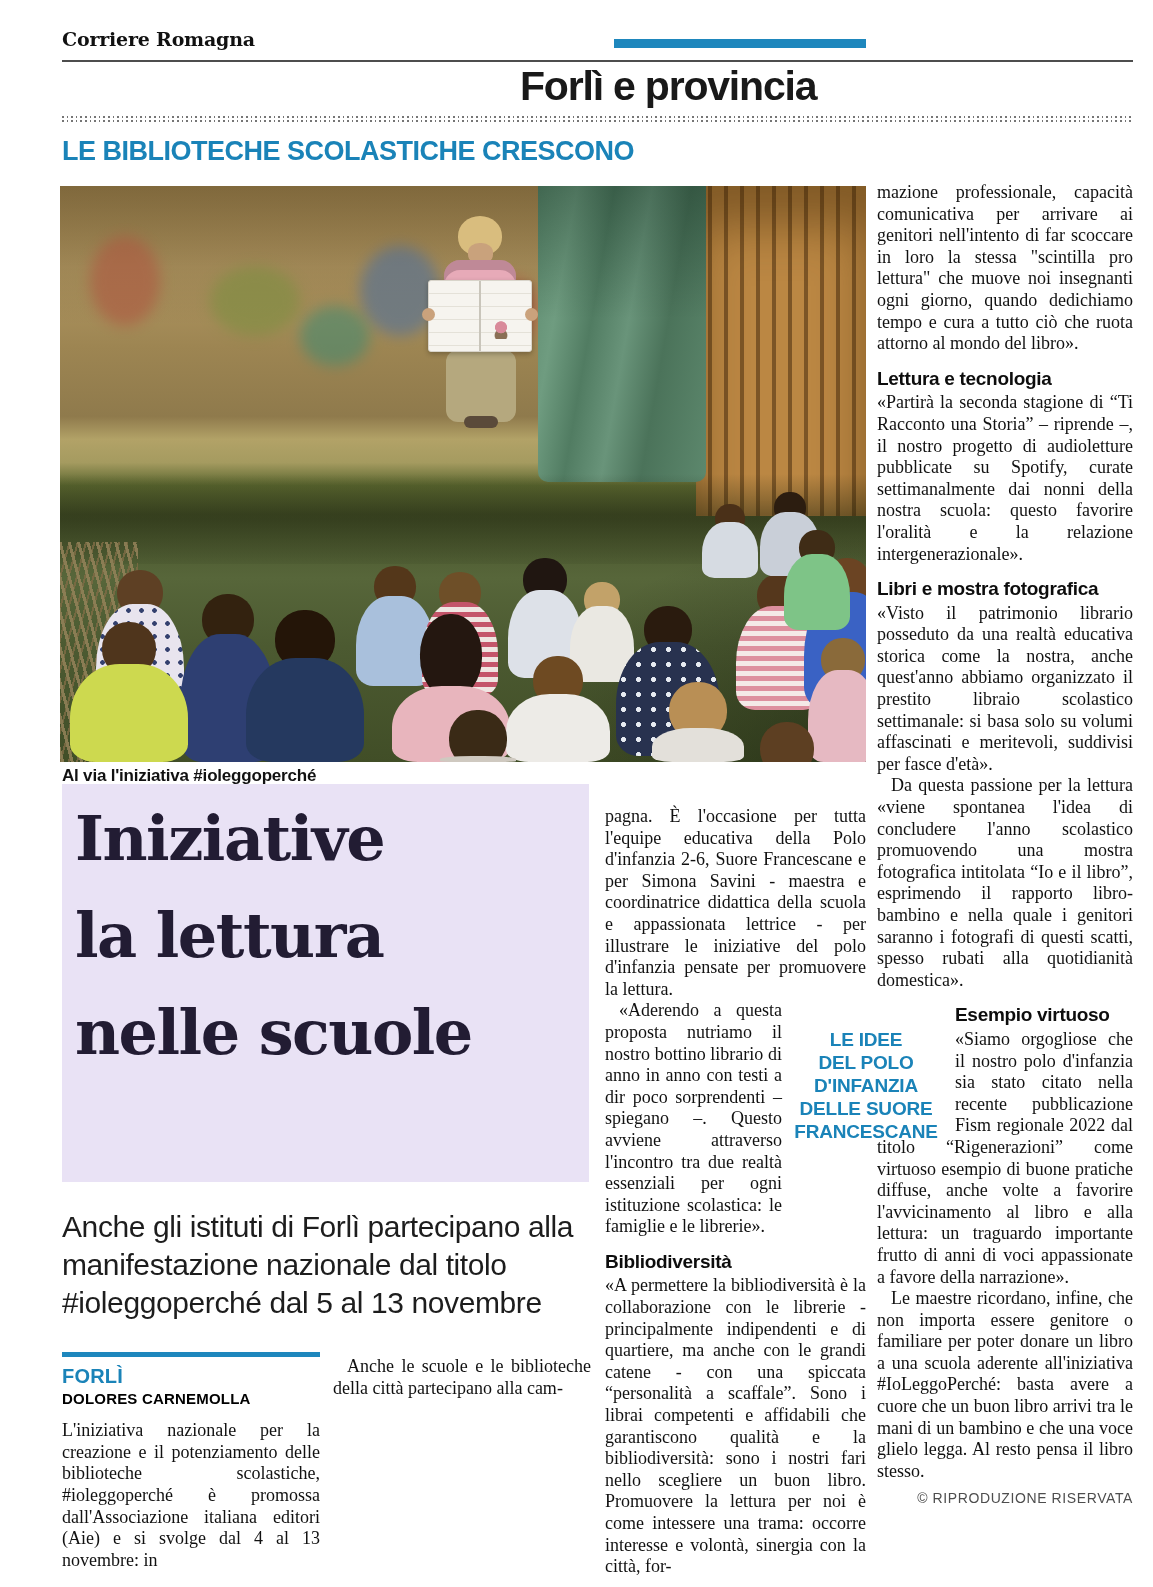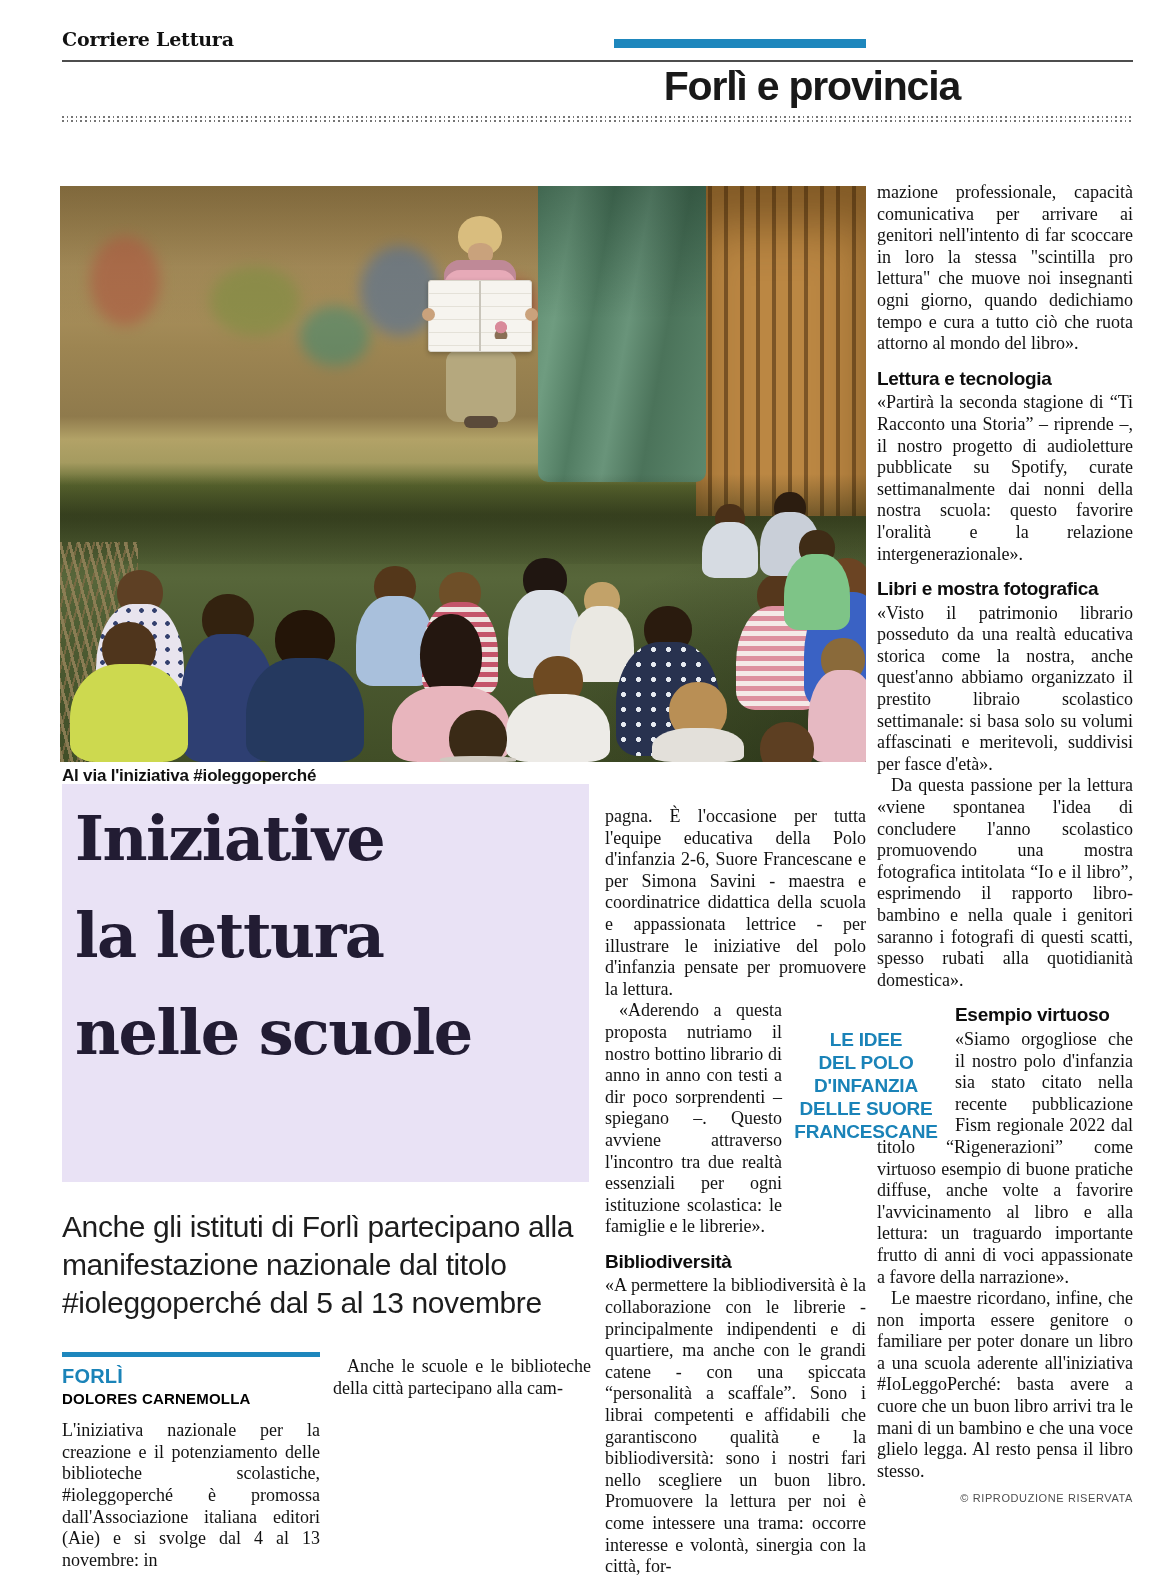--- a/index.html
+++ b/index.html
@@ -6,21 +6,21 @@
   html,body { background:#ffffff; }
   body { width:1153px; height:1587px; position:relative; overflow:hidden;
          font-family:"Liberation Sans", sans-serif; }
   .page { position:absolute; inset:0; background:#fff; }
 
   
   .masthead-title { position:absolute; left:62px; top:28px; font-family:"DejaVu Serif", serif;
                     font-weight:bold; font-size:19px; color:#111; letter-spacing:-0.2px; }
   .masthead-rule  { position:absolute; left:62px; top:60px; width:1071px; height:2px; background:#4d4d4d; }
   .section-bar    { position:absolute; left:614px; top:39px; width:252px; height:9px; background:#1e87bd; }
-  .section-title  { position:absolute; left:520px; top:63px; width:440px; text-align:right;
+  .section-title  { position:absolute; left:520px; top:63px; width:440px; text-align:left;
                     font-size:41px; font-weight:bold; color:#191919; letter-spacing:-1.2px; }
   .dotted-rule { position:absolute; left:62px; top:116px; width:1071px; height:7px;
                  background-image:
                    repeating-linear-gradient(90deg,#757575 0 1.6px,transparent 1.6px 4.6px),
                    repeating-linear-gradient(90deg,#757575 0 1.6px,transparent 1.6px 4.6px);
                  background-size:100% 2.2px,100% 2.2px; background-position:0 0,0 4.4px;
                  background-repeat:no-repeat; }
   .kicker { position:absolute; left:62px; top:136px; font-size:27px; font-weight:bold;
             color:#1a83b8; letter-spacing:-0.5px; }
 
@@ -100,33 +100,34 @@
   .bp { hyphens:auto; }
   .bp.indent { text-indent:14px; }
   .col-sub { font-family:"Liberation Sans", sans-serif; font-size:19px; font-weight:bold; color:#0d0d0d;
              letter-spacing:-0.3px; margin:13px 0 3px 0; text-align:left; }
   .qspacer-r { float:right; width:76px; height:174px; margin:22px 0 4px 8px; }
   .qspacer-l { float:left;  width:70px; height:136px; margin:0 8px 4px 0; }
 
   .pull-quote { position:absolute; left:788px; top:1028px; width:156px; text-align:center;
                 font-size:19px; line-height:23px; font-weight:bold; color:#1a83b8; letter-spacing:-0.2px; }
 
-  .copyright { font-family:"Liberation Sans", sans-serif; font-size:11px; color:#4d4d4d;
+  .copyright { font-family:"Liberation Sans", sans-serif; font-size:14px; color:#4d4d4d;
                text-align:right; letter-spacing:0.6px; margin-top:6px; }
 </style>
 </head>
 <body>
 
 <div class="page">
 
-  <div class="masthead-title">Corriere Lettura</div>
+  <div class="masthead-title">Corriere Romagna</div>
   <div class="masthead-rule"></div>
   <div class="section-bar"></div>
   <div class="section-title">Forlì e provincia</div>
   <div class="dotted-rule"></div>
+  <div class="kicker">LE BIBLIOTECHE SCOLASTICHE CRESCONO</div>
 
   <div class="photo">
     <div class="wall-shade"></div>
     <div class="mural-blob" style="left:30px;top:50px;width:70px;height:90px;background:#b0543f;"></div>
     <div class="mural-blob" style="left:150px;top:80px;width:90px;height:70px;background:#7a8f3f;"></div>
     <div class="mural-blob" style="left:300px;top:60px;width:80px;height:90px;background:#4a6ea0;"></div>
     <div class="mural-blob" style="left:420px;top:90px;width:60px;height:70px;background:#b0543f;"></div>
     <div class="mural-blob" style="left:240px;top:120px;width:70px;height:60px;background:#3f8a72;"></div>
     <div class="fence"></div>
     <div class="tarp"></div>

